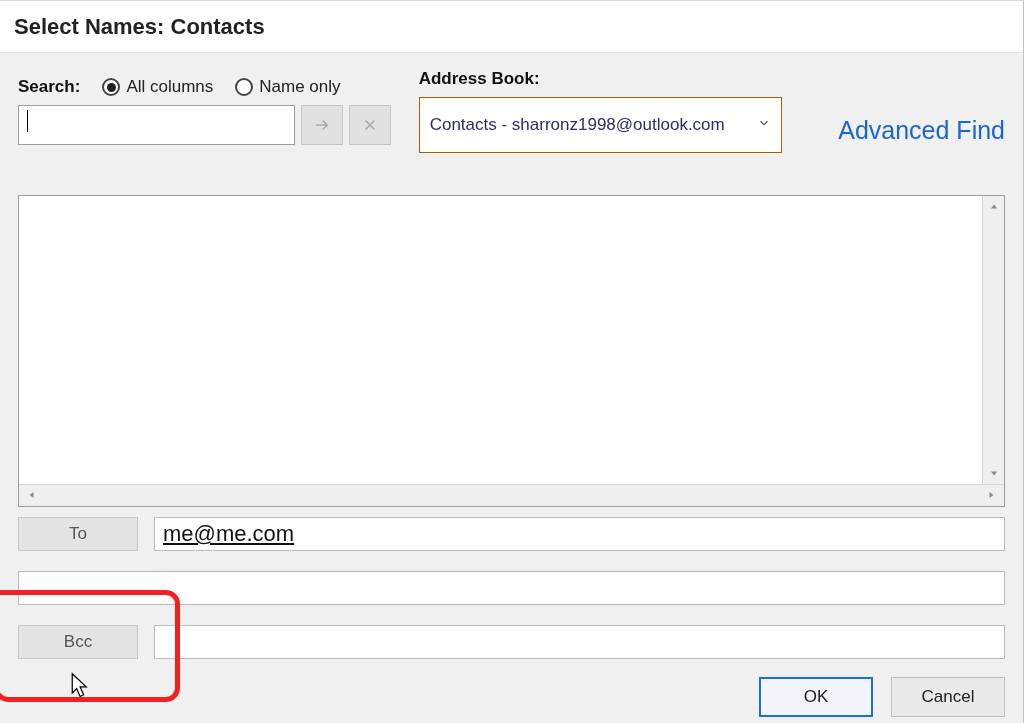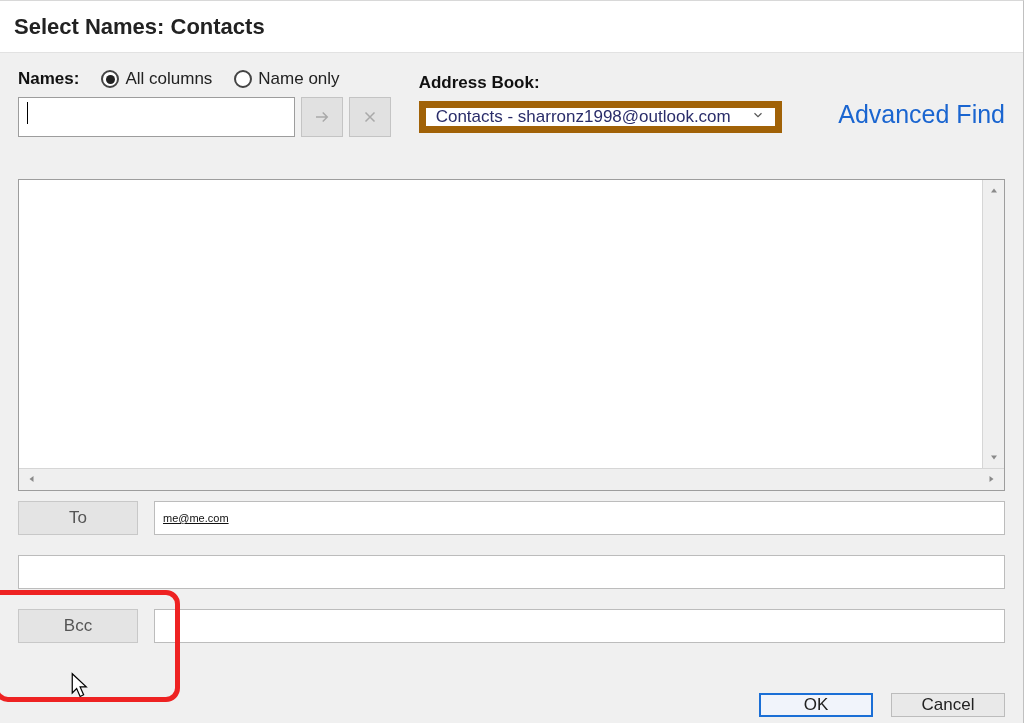--- a/index.html
+++ b/index.html
@@ -95,21 +95,21 @@
   }
   .sqbtn{
     width:42px;height:40px;border:1px solid #c4c4c4;background:#e6e6e6;
     display:flex;align-items:center;justify-content:center;color:#6a6a6a;
   }
   .sqbtn.disabled{color:#a9a9a9;background:#e1e1e1;}
   .sqbtn svg{width:18px;height:18px;}
 
   .abook-label-row{display:flex;align-items:flex-end;gap:6px;}
   .dropdown{
-    height:32px;width:100%;border:7px solid #a16207;background:#fff;
+    height:56px;width:100%;border:1px solid #a16207;background:#fff;
     display:flex;align-items:center;justify-content:space-between;
     padding:4px 10px;color:#2a2d6a;
   }
   .dropdown .chev{color:#555;}
 
   .adv-link{
     color:#1a65d0;font-size:25px;margin-left:28px;align-self:flex-end;
     padding-bottom:8px;white-space:nowrap;
   }
 
@@ -136,30 +136,30 @@
   
   .recips{margin-top:10px;display:flex;flex-direction:column;gap:20px;}
   .recip-row{display:flex;gap:16px;align-items:stretch;}
   .recip-btn{
     width:120px;height:34px;border:1px solid #c8c8c8;background:#e4e4e4;
     color:#555;display:flex;align-items:center;justify-content:center;
   }
   .recip-btn.hover{background:#d9d9d9;}
   .recip-field{
     flex:1;height:34px;border:1px solid #bcbcbc;background:#fff;
-    padding:2px 8px;display:flex;align-items:center;font-size:11px;
+    padding:2px 8px;display:flex;align-items:center;font-size:22px;
   }
   .recip-field .val{text-decoration:underline;color:#111;}
 
   
   .footer{
     position:absolute;right:18px;bottom:6px;display:flex;gap:18px;
   }
   .footer .btn{
-    width:114px;height:24px;border:1px solid #bcbcbc;background:#e9e9e9;
+    width:114px;height:40px;border:1px solid #bcbcbc;background:#e9e9e9;
     display:flex;align-items:center;justify-content:center;color:#222;
   }
   .footer .btn.primary{border:2px solid #1b6fd6;background:#f1f4fb;}
 
   
   .annot{
     position:absolute;left:-6px;top:590px;width:186px;height:112px;
     border:5px solid #e22; border-radius:14px;border-top-left-radius:4px;
     pointer-events:none;
   }
@@ -188,21 +188,21 @@
 <div class="dialog">
 
   <div class="titlebar">Select Names: Contacts</div>
 
   <div class="content">
 
     <div class="row1">
 
       <div class="search-block">
         <div class="radios">
-          <span class="lbl">Names:</span>
+          <span class="lbl">Search:</span>
           <label class="radio">
             <span class="dot on"></span>
             <span>All columns</span>
           </label>
           <label class="radio">
             <span class="dot"></span>
             <span>Name only</span>
           </label>
         </div>
         <div class="search-line">

